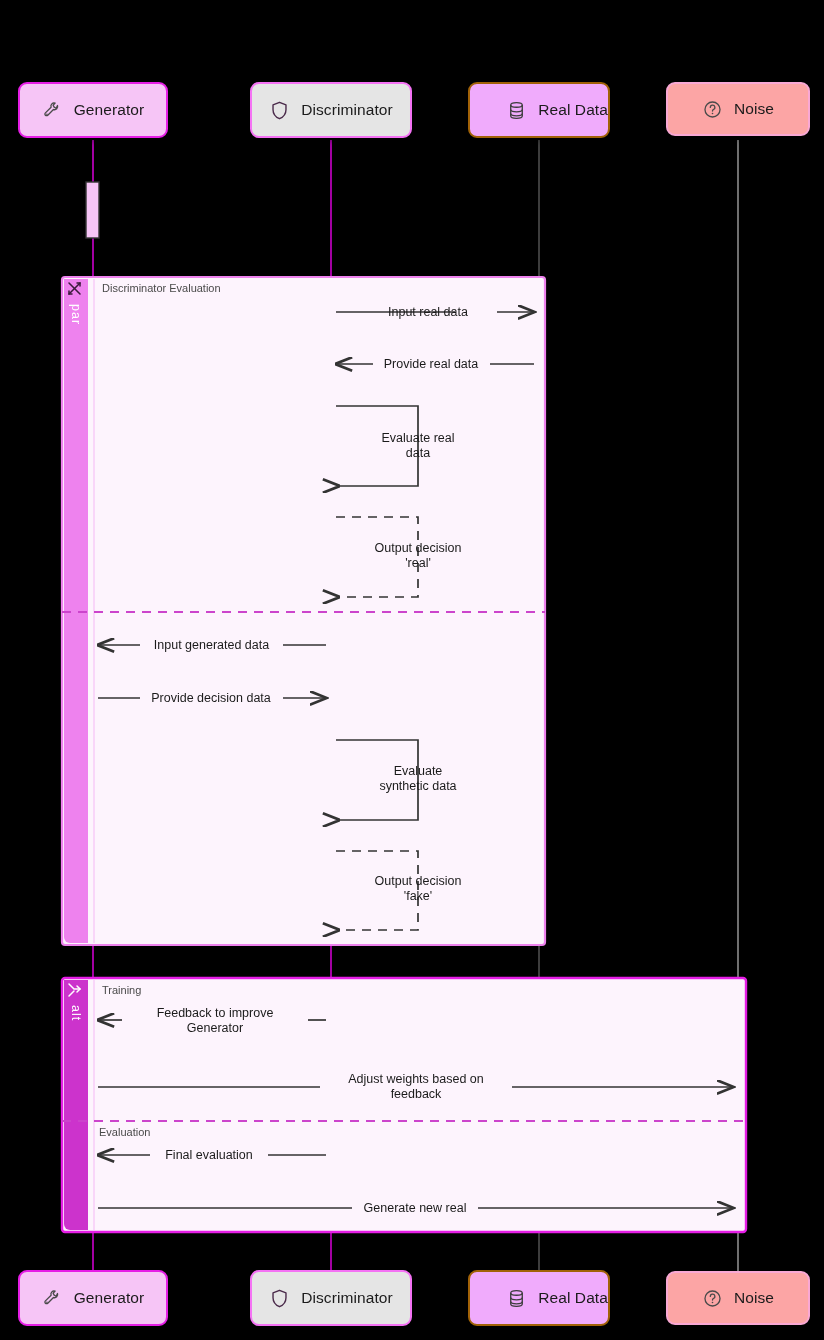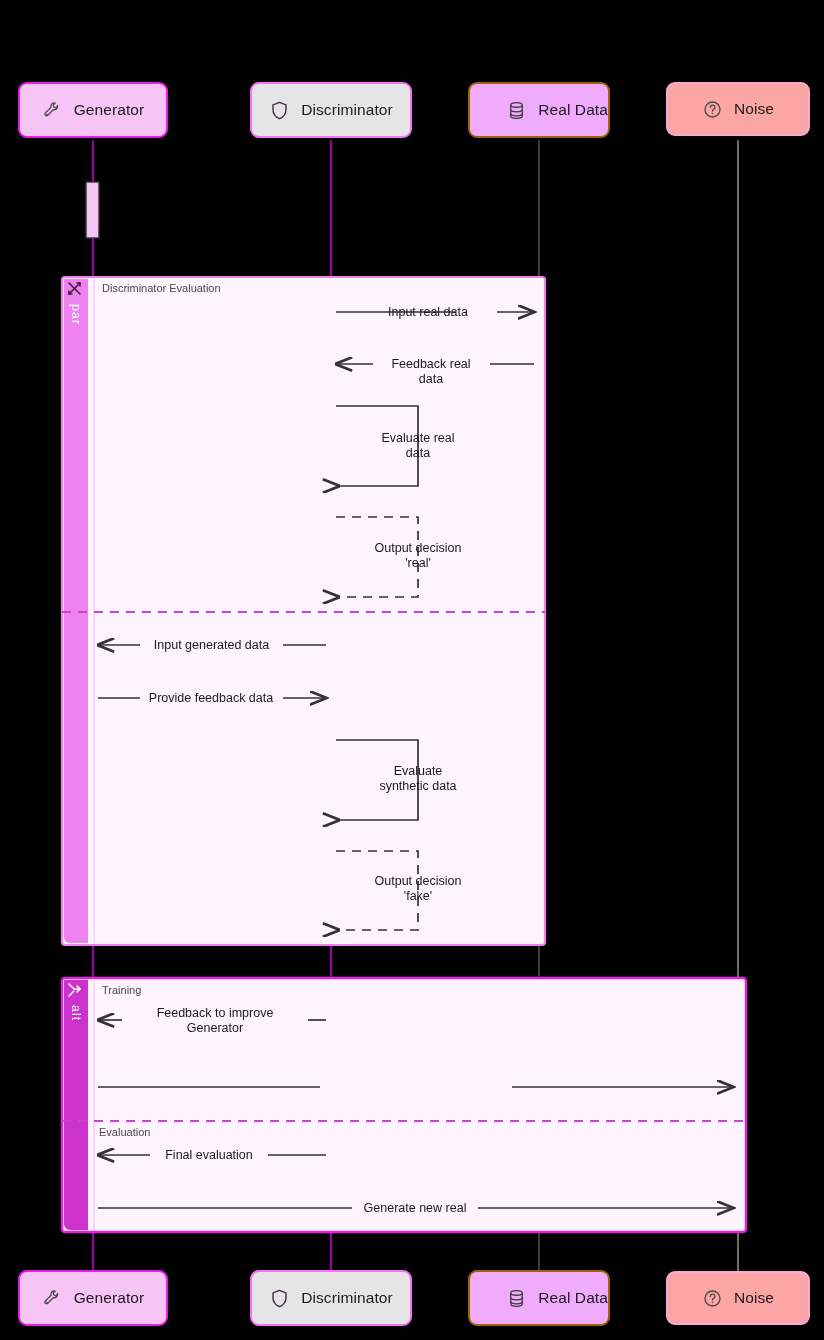--- a/index.html
+++ b/index.html
@@ -114,33 +114,35 @@
   </svg>
 
   <div class="frame-kw" style="left:69px;top:304px;">par</div>
   <div class="frame-lbl" style="left:102px;top:282px;">Discriminator Evaluation</div>
 
   <div class="frame-kw" style="left:69px;top:1005px;">alt</div>
   <div class="frame-lbl" style="left:102px;top:984px;">Training</div>
   <div class="frame-lbl" style="left:99px;top:1126px;">Evaluation</div>
 
   <div class="msg-lbl" style="left:386px;top:305px;width:84px;">Input real data</div>
-  <div class="msg-lbl" style="left:378px;top:357px;width:106px;">Feedback real data</div>
+  <div class="msg-lbl" style="left:378px;top:357px;width:106px;">Provide real data</div>
   <div class="msg-lbl" style="left:348px;top:431px;width:140px;">Evaluate real
 data</div>
   <div class="msg-lbl" style="left:348px;top:541px;width:140px;">Output decision
 'real'</div>
   <div class="msg-lbl" style="left:140px;top:638px;width:143px;">Input generated data</div>
-  <div class="msg-lbl" style="left:135px;top:691px;width:152px;">Provide feedback data</div>
+  <div class="msg-lbl" style="left:135px;top:691px;width:152px;">Provide decision data</div>
   <div class="msg-lbl" style="left:348px;top:764px;width:140px;">Evaluate
 synthetic data</div>
   <div class="msg-lbl" style="left:348px;top:874px;width:140px;">Output decision
 'fake'</div>
   <div class="msg-lbl" style="left:122px;top:1006px;width:186px;">Feedback to improve
 Generator</div>
+  <div class="msg-lbl" style="left:320px;top:1072px;width:192px;">Adjust weights based on
+feedback</div>
   <div class="msg-lbl" style="left:150px;top:1148px;width:118px;">Final evaluation</div>
   <div class="msg-lbl" style="left:352px;top:1201px;width:126px;">Generate new real</div>
 
   <div class="actor-box gen" style="left:18px;top:82px;width:150px;height:56px;">
     <svg class="actor-ico" viewBox="0 0 24 24">
       <path d="M17.7 6.3a3.6 3.6 0 0 1-4.6 4.6L6.6 17.4a1.9 1.9 0 1 1-2.7-2.7l6.5-6.5a3.6 3.6 0 0 1 4.6-4.6l-2.3 2.3 1.2 2.3 2.3 1.2z" fill="none" stroke="#4a4a4a" stroke-width="1.5" stroke-linejoin="round"></path>
       <circle cx="5.6" cy="16.2" r="0.9" fill="#4a4a4a"></circle>
     </svg>
     <span class="actor-label">Generator</span>
   </div>

